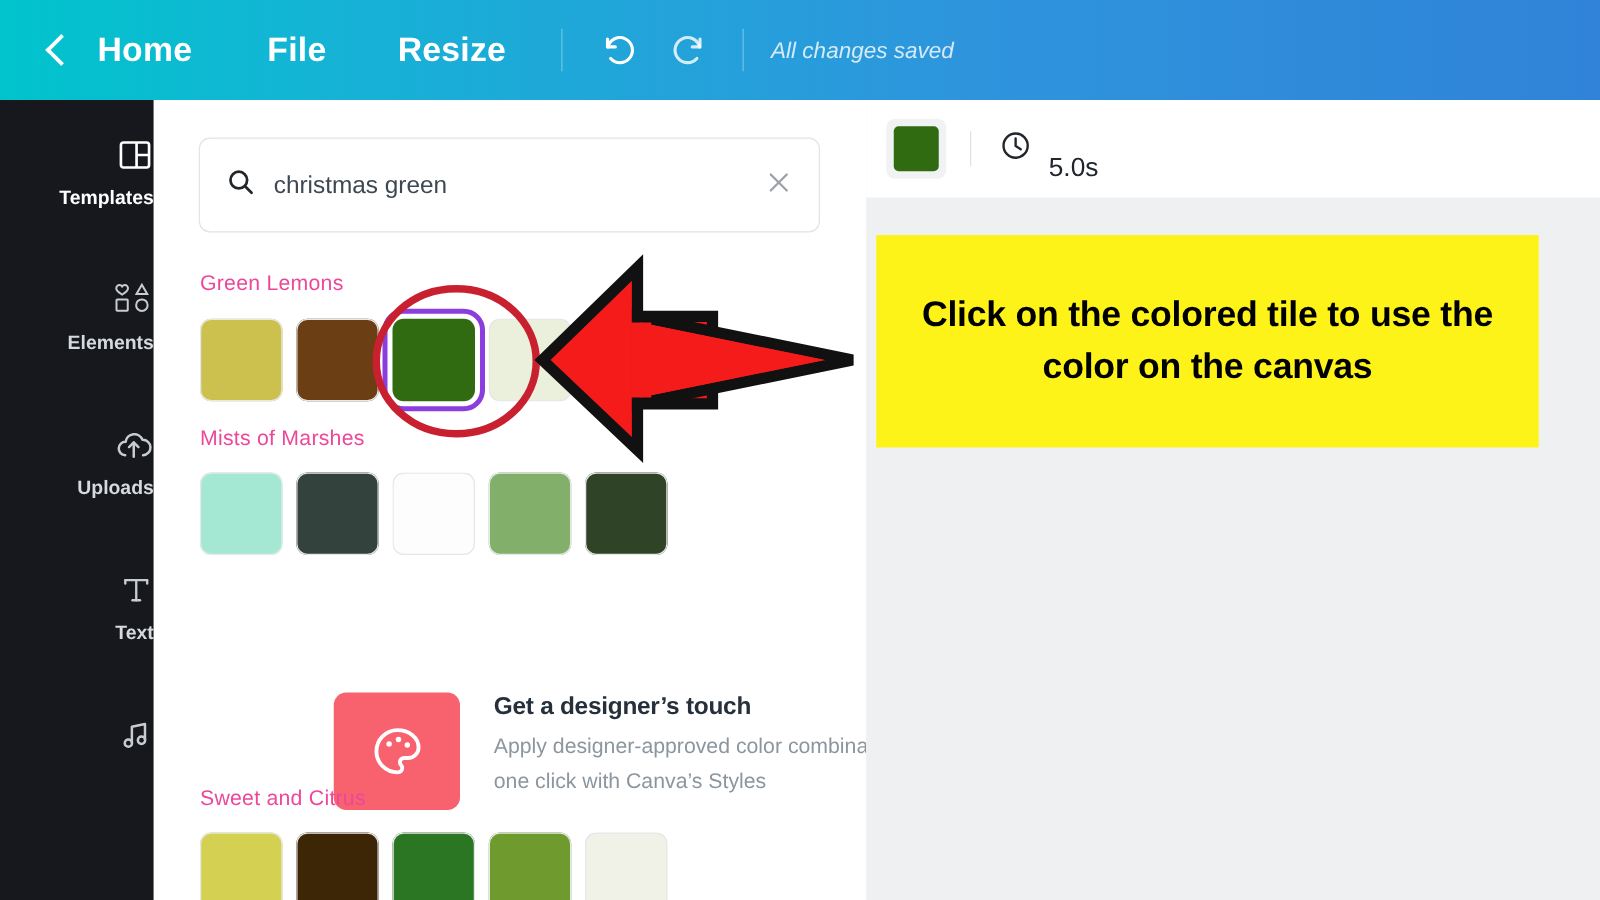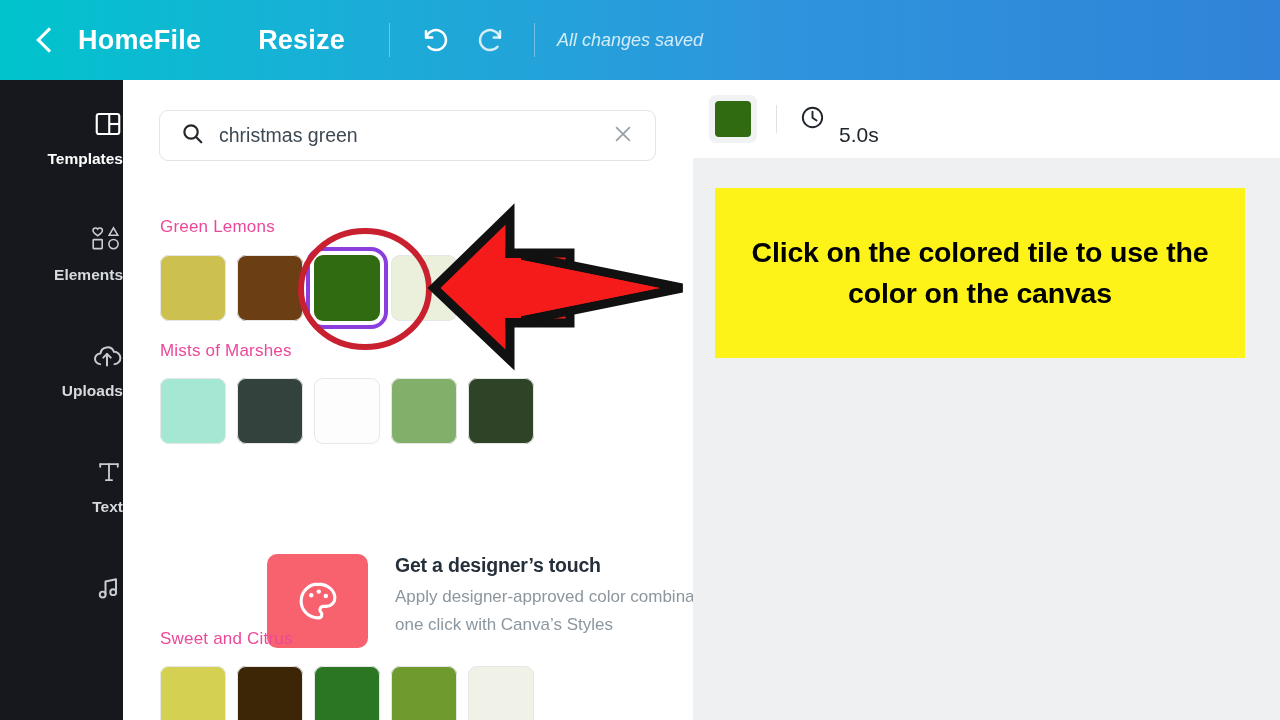--- a/index.html
+++ b/index.html
@@ -19,21 +19,21 @@
   .back-chevron{
     margin-left:40px; width:18px; height:18px;
     border-left:3px solid #fff; border-bottom:3px solid #fff;
     transform:rotate(45deg); cursor:pointer;
   }
   .tb-item{
     font-size:27px; font-weight:bold; letter-spacing:.2px; cursor:pointer;
     white-space:nowrap;
   }
   #tb-home{ margin-left:20px; }
-  #tb-file{ }
+  #tb-file{ margin-left:60px; }
   #tb-resize{ margin-left:57px; }
   .tb-div{ width:1px; height:34px; background:rgba(255,255,255,.34); margin-left:44px; }
   .tb-icon{ width:44px; height:44px; display:flex; align-items:center; justify-content:center; cursor:pointer; }
   #undo-btn{ margin-left:24px; }
   #redo-btn{ margin-left:10px; }
   .tb-div2{ width:1px; height:34px; background:rgba(255,255,255,.34); margin-left:22px; }
   #saved-status{
     margin-left:22px; font-size:18px; font-style:italic;
     color:rgba(255,255,255,.80); white-space:nowrap;
   }
@@ -52,21 +52,21 @@
   .side-ico{ height:44px; display:flex; align-items:center; justify-content:center; }
   .side-label{ font-size:15.5px; font-weight:bold; margin-top:4px; }
   .side-item.active .side-label{ color:#ffffff; }
 
   
   #panel{
     position:absolute; left:123px; top:80px; width:570px; height:640px;
     background:#fff; overflow:hidden;
   }
   #search-box{
-    position:absolute; left:36px; top:30px; width:497px; height:51px;
+    position:absolute; left:36px; top:30px; width:497px; height:76px;
     border:1px solid #e3e4e6; border-radius:9px; background:#fff;
     display:flex; align-items:center;
   }
   #search-icon{ margin-left:20px; }
   #search-input{
     flex:1; border:none; outline:none; background:transparent;
     font-family:"Liberation Sans", sans-serif;
     font-size:19.5px; color:#3d4852; margin-left:14px;
   }
   #clear-search{ margin-right:20px; cursor:pointer; }
@@ -108,21 +108,21 @@
     margin-left:16px; width:48px; height:48px; border-radius:7px;
     background:#f1f2f4; display:flex; align-items:center; justify-content:center;
     cursor:pointer;
   }
   #active-color-swatch{ width:36px; height:36px; border-radius:4px; }
   #rh-divider{ width:1px; height:28px; background:#dfe1e4; margin-left:19px; }
   #timer-group{ display:flex; align-items:center; margin-left:22px; }
   #timer-value{ font-size:21px; color:#21262c; font-weight:normal; margin-left:13px;margin-top:32px; }
 
   #callout{
-    position:absolute; left:22px; top:108px; width:530px; height:170px;
+    position:absolute; left:8px; top:108px; width:530px; height:170px;
     background:#fdf318; display:flex; align-items:center; justify-content:center;
     text-align:center;
   }
   #callout-text{
     font-size:28.5px; font-weight:bold; color:#000; line-height:1.45;
     letter-spacing:-.2px; padding:0 12px;
   }
 
   
   #annotation-layer{

